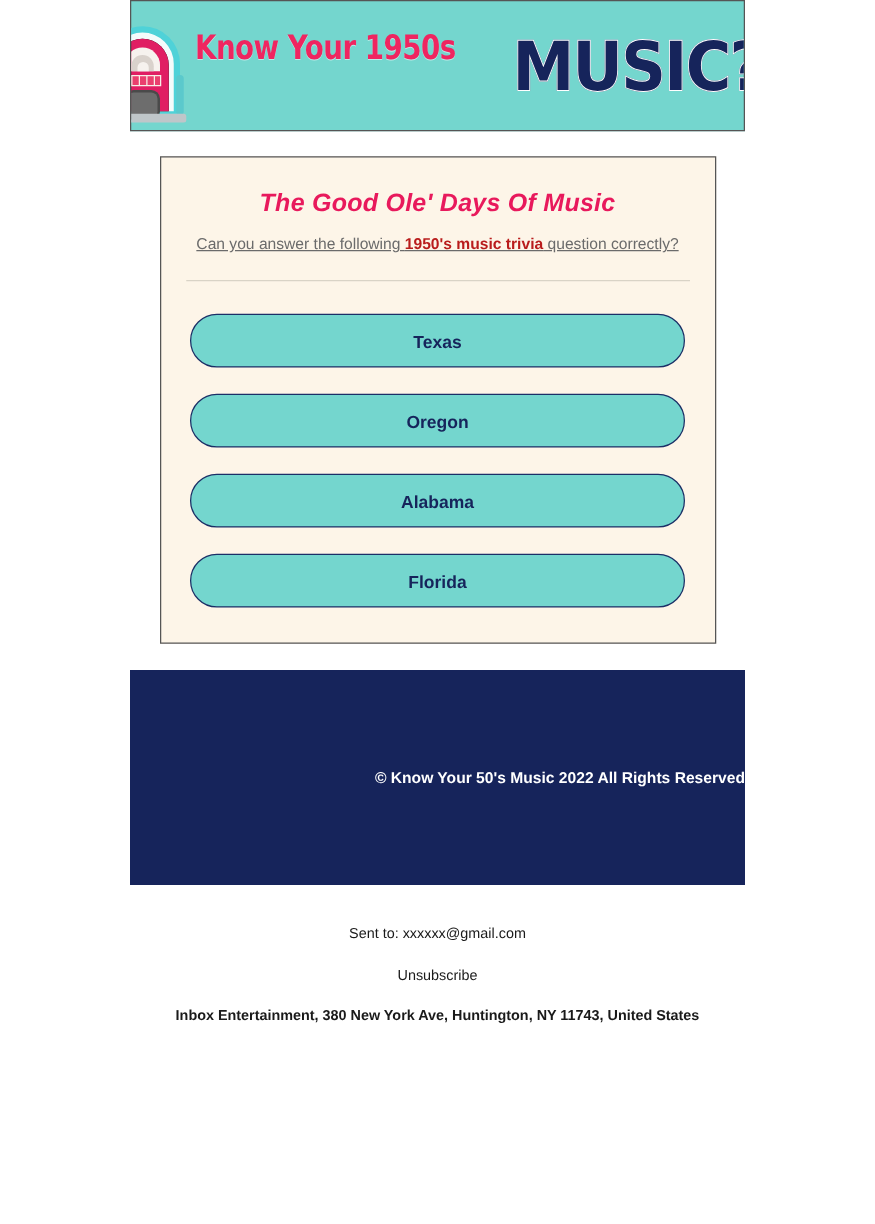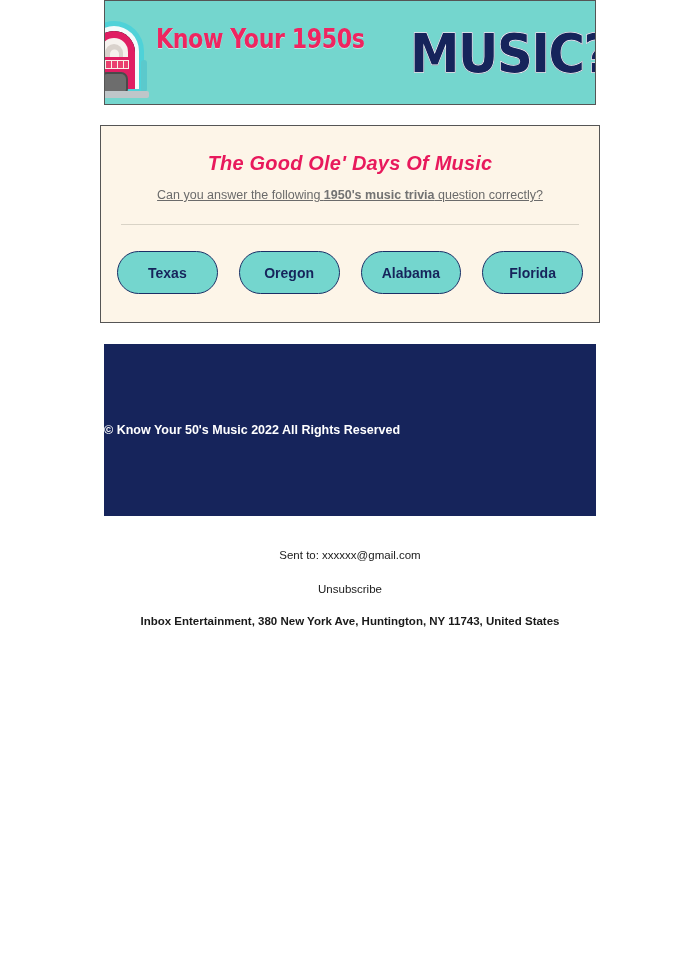--- a/index.html
+++ b/index.html
@@ -74,21 +74,21 @@
     -webkit-text-stroke: 1.5px #ffffff;
     paint-order: stroke fill;
     background: linear-gradient(180deg, #3b4f8a 0%, #16245b 45%, #0d1840 100%);
     -webkit-background-clip: text;
     background-clip: text;
   }
 
   
   .quiz-card {
     margin: 20px auto 12px auto;
-    width: 500px;
+    width: 445px;
     background: #fdf5e8;
     border: 1px solid #555555;
     box-sizing: border-box;
     padding: 18px 16px 28px 16px;
   }
   .quiz-title {
     margin: 8px 0 0 0;
     text-align: center;
     font-size: 20px;
     font-weight: bold;
@@ -98,21 +98,21 @@
   }
   .quiz-subtitle {
     margin: 13px 0 0 0;
     text-align: center;
     font-size: 12.5px;
     color: #6b6b6b;
     text-decoration: underline;
   }
   .quiz-subtitle .strong {
     font-weight: bold;
-    color: #737373;
+    color: #b91c1c;
   }
   .quiz-question {
     margin: 26px 14px 0 14px;
     text-align: center;
     font-size: 26px;
     font-weight: bold;
     color: #1b2f66;
     line-height: 1.55;
     letter-spacing: -0.2px;
   }
@@ -120,21 +120,21 @@
     margin: 22px 4px 0 4px;
     height: 1px;
     background: #d9d3c6;
     border: 0;
   }
 
   
   .answers {
     margin: 26px 0 0 0;
     display: flex;
-    flex-direction: row;
+    flex-direction: column;
     align-items: center;
     gap: 21px;
   }
   .answer-btn {
     width: 396px;
     height: 43px;
     background: #74d6ce;
     border: 1.5px solid #1b2f66;
     border-radius: 24px;
     box-sizing: border-box;
@@ -150,21 +150,21 @@
   }
 
   
   .copyright-bar {
     margin: 21px auto 0 auto;
     width: 492px;
     height: 172px;
     background: #16245b;
     display: flex;
     align-items: center;
-    justify-content: flex-start;
+    justify-content: flex-end;
   }
   .copyright-text {
     color: #ffffff;
     font-size: 12.5px;
     font-weight: bold;
     text-align: center;
   }
 
   
   .footer {

